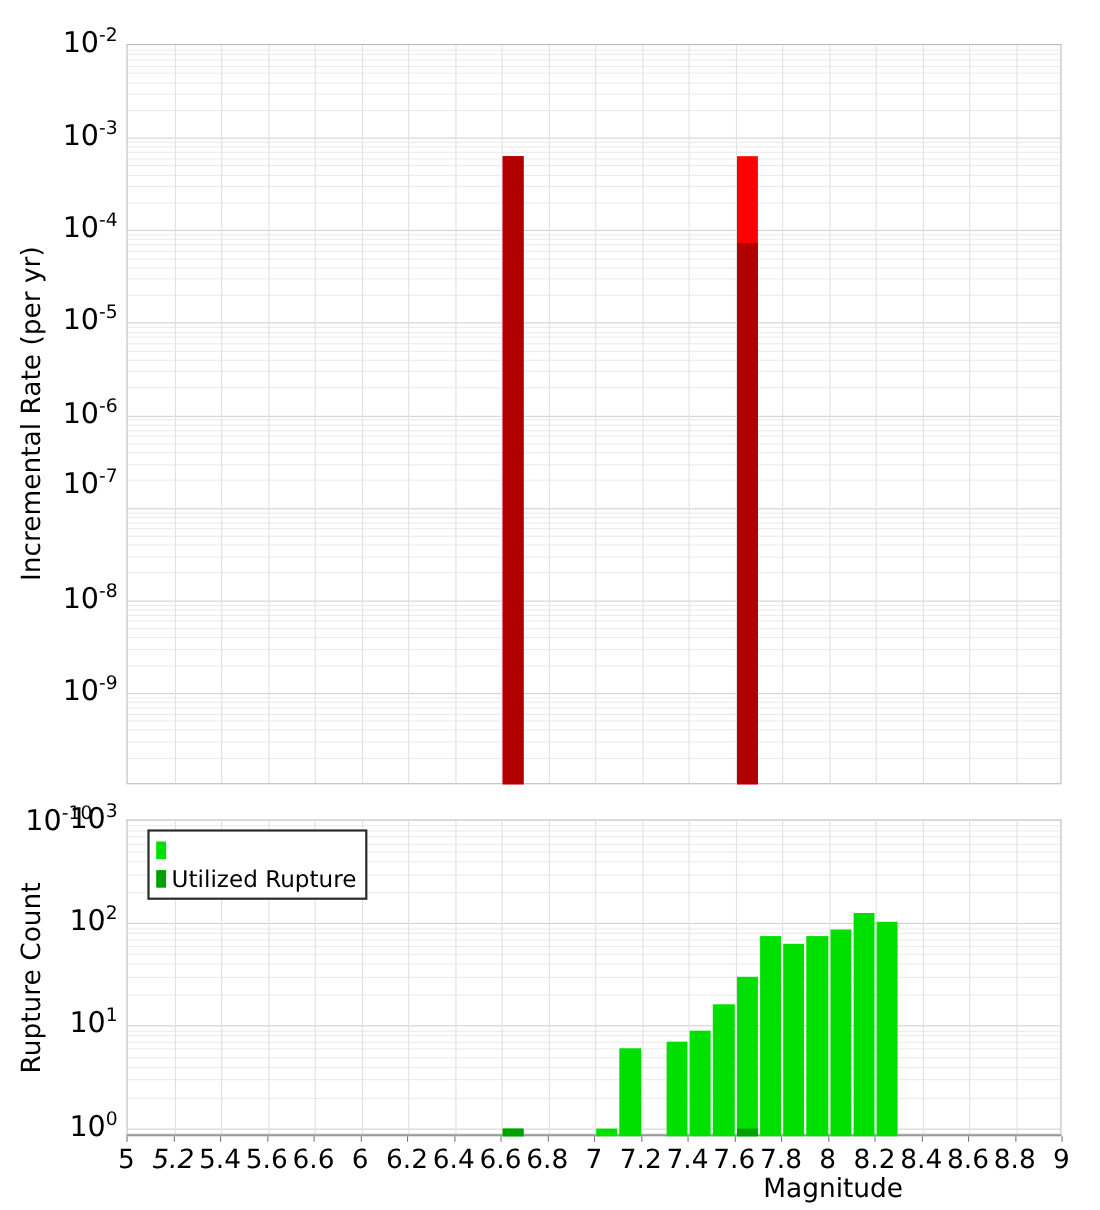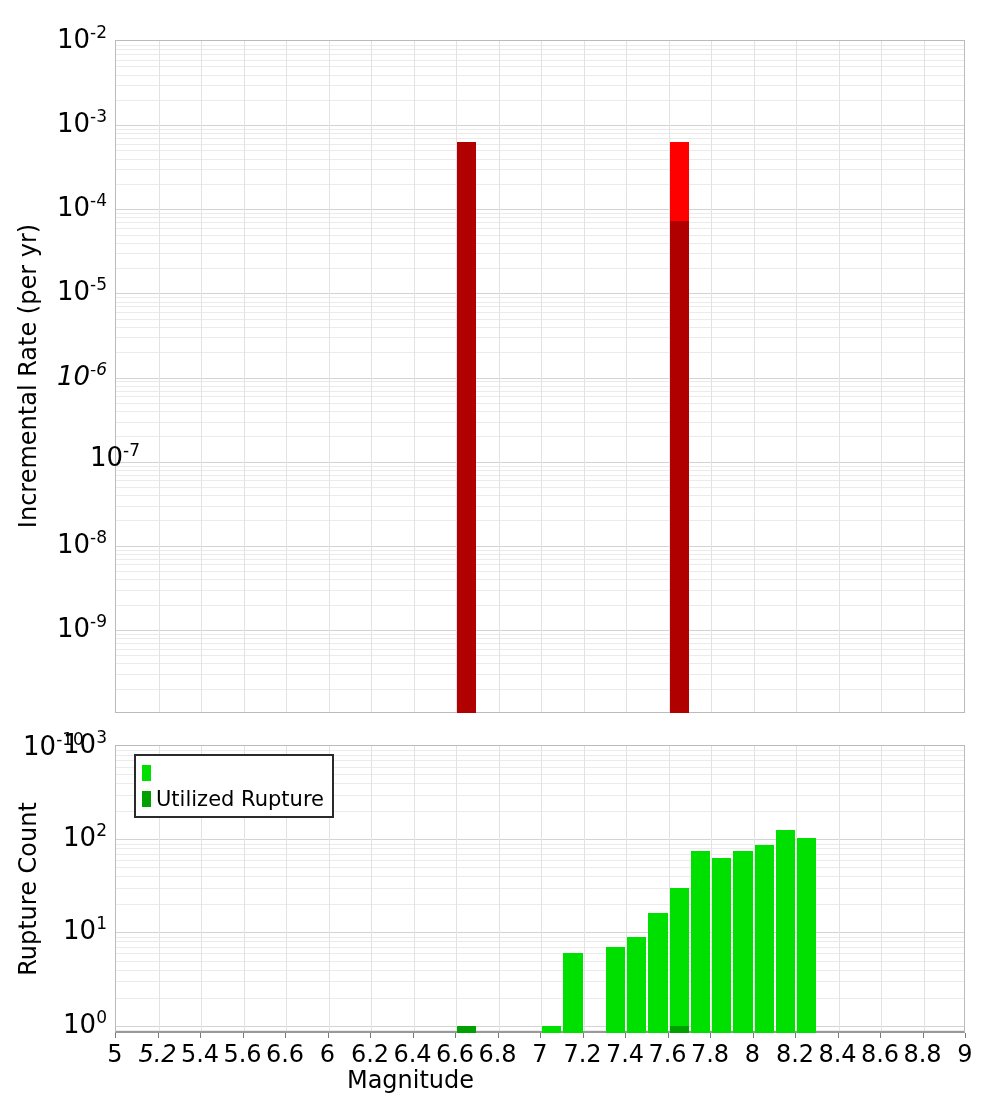--- a/index.html
+++ b/index.html
@@ -74,21 +74,21 @@
     position: absolute;
     font-size: 24px;
     color: #000;
     white-space: nowrap;
     transform: rotate(-90deg) translate(-50%, 0);
     transform-origin: left top;
   }
   .axis-label-x {
     position: absolute;
     left: 0; width: 821px;
-    text-align: center;
+    text-align: right;
     font-size: 24px;
     color: #000;
   }
   .legend {
     position: absolute;
     background: #ffffff;
     border: 2px solid #2a2a2a;
     padding: 4px 8px 4px 6px;
     display: inline-block;
     z-index: 5;
@@ -290,22 +290,22 @@
       <span class="legend-label">Utilized Rupture</span>
     </div>
   </div>
 
   <div class="axis-label-x" style="top: 1066px;">Magnitude</div>
 
 <div class="y-tick-label" style="top: 40px;">10<sup>-2</sup></div>
     <div class="y-tick-label" style="top: 124.1px;">10<sup>-3</sup></div>
     <div class="y-tick-label" style="top: 208.3px;">10<sup>-4</sup></div>
     <div class="y-tick-label" style="top: 292.4px;">10<sup>-5</sup></div>
-    <div class="y-tick-label" style="top: 376.5px; font-style: italic;">10<sup>-6</sup></div>
-    <div class="y-tick-label" style="top: 458px; margin-left: 33px;">10<sup>-7</sup></div>
+    <div class="y-tick-label" style="top: 376.5px;">10<sup>-6</sup></div>
+    <div class="y-tick-label" style="top: 441px;">10<sup>-7</sup></div>
     <div class="y-tick-label" style="top: 544.8px;">10<sup>-8</sup></div>
     <div class="y-tick-label" style="top: 628.9px;">10<sup>-9</sup></div>
     <div class="y-tick-label" style="top: 747px; text-align: center;">10<sup>-10</sup></div>
     <div class="y-tick-label" style="top: 745px;">10<sup>3</sup></div>
     <div class="y-tick-label" style="top: 838.2px;">10<sup>2</sup></div>
     <div class="y-tick-label" style="top: 931.4px;">10<sup>1</sup></div>
     <div class="y-tick-label" style="top: 1024.6px;">10<sup>0</sup></div>
     <div class="x-tick-mark" style="left: 115px; top: 1033px;"></div>
     <div class="x-tick-label" style="left: 115px; top: 1040px;">5</div>
     <div class="x-tick-mark" style="left: 157.5px; top: 1033px;"></div>

